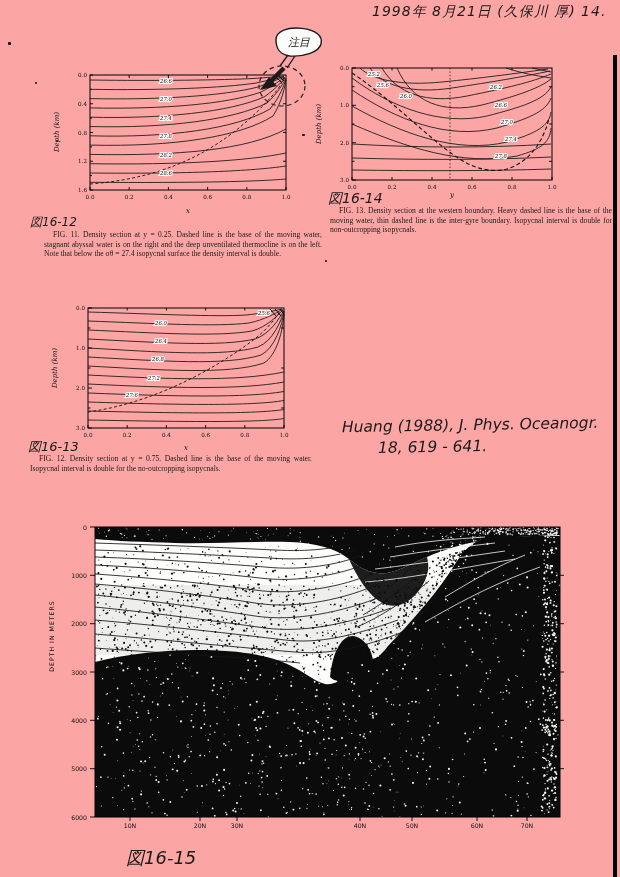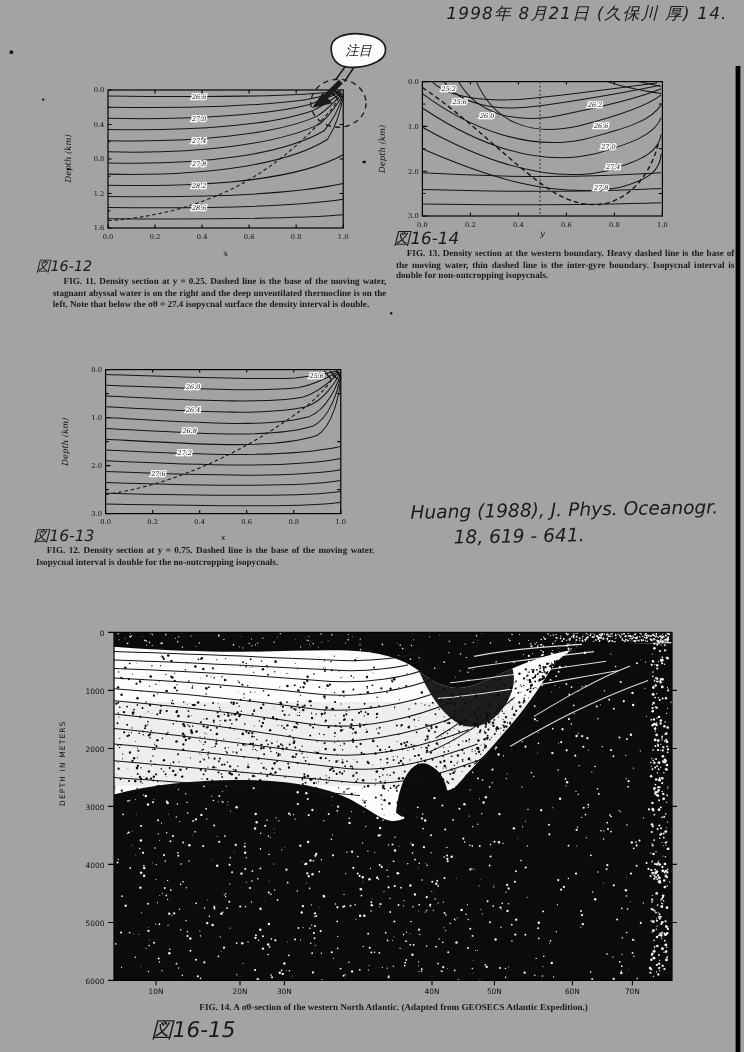--- a/index.html
+++ b/index.html
@@ -1,19 +1,19 @@
 <!DOCTYPE html>
 <html><head>
 <meta charset="utf-8">
 <style>
   html,body{margin:0;padding:0;background:#e8e8e6;}
-  .page{position:relative;width:620px;height:877px;background:#a3a3a3;overflow:hidden;
+  .page{position:relative;width:620px;height:877px;background:#fca5a5;overflow:hidden;
         font-family:"Liberation Serif",serif;color:#111;}
   .hand{position:absolute;font-family:"DejaVu Sans",sans-serif;font-style:italic;color:#1a1a1a;white-space:nowrap;}
-  .cap{position:absolute;font-size:7.6px;line-height:1.28;text-align:justify;color:#1b1b1b;text-indent:9px;font-weight:bold;}
+  .cap{position:absolute;font-size:7.6px;line-height:1.28;text-align:justify;color:#1b1b1b;text-indent:9px;}
   .figsvg{position:absolute;}
   .tick{font:5.6px "DejaVu Serif",serif;fill:#111;}
   .tick2{font:6.2px "DejaVu Sans",sans-serif;fill:#111;}
   .axlab{font:italic 7px "DejaVu Serif",serif;fill:#111;}
   .clab{font:italic 5.4px "DejaVu Serif",serif;fill:#111;paint-order:stroke;stroke:#fcfcfa;stroke-width:2.2px;}
   .edge{position:absolute;background:#000;}
   .speck{position:absolute;background:#111;border-radius:1px;}
   .cl{fill:none;stroke:#141414;stroke-width:0.85;}
   .dash{fill:none;stroke:#141414;stroke-width:0.9;stroke-dasharray:3,2.3;}
   .hdash{fill:none;stroke:#141414;stroke-width:1.15;stroke-dasharray:4,2.6;}
@@ -3068,16 +3068,15 @@
       <text class="tick2" x="162" y="312" text-anchor="middle">20N</text>
       <text class="tick2" x="199" y="312" text-anchor="middle">30N</text>
       <text class="tick2" x="322" y="312" text-anchor="middle">40N</text>
       <text class="tick2" x="374" y="312" text-anchor="middle">50N</text>
       <text class="tick2" x="439" y="312" text-anchor="middle">60N</text>
       <text class="tick2" x="489" y="312" text-anchor="middle">70N</text>
       <text class="tick2" transform="translate(16,120) rotate(-90)" text-anchor="middle" letter-spacing="1">DEPTH IN METERS</text>
     </g>
   </svg>
 
-  <div class="cap" style="left:128px;top:835px;width:400px;text-align:center;text-indent:0;">FIG. 14. A σθ-section of the western North Atlantic. (Adapted from GEOSECS Atlantic Expedition.)</div>
   <div class="hand" style="left:126px;top:846px;font-size:18px;">図16-15</div>
 
 </div>
 
 </body></html>

